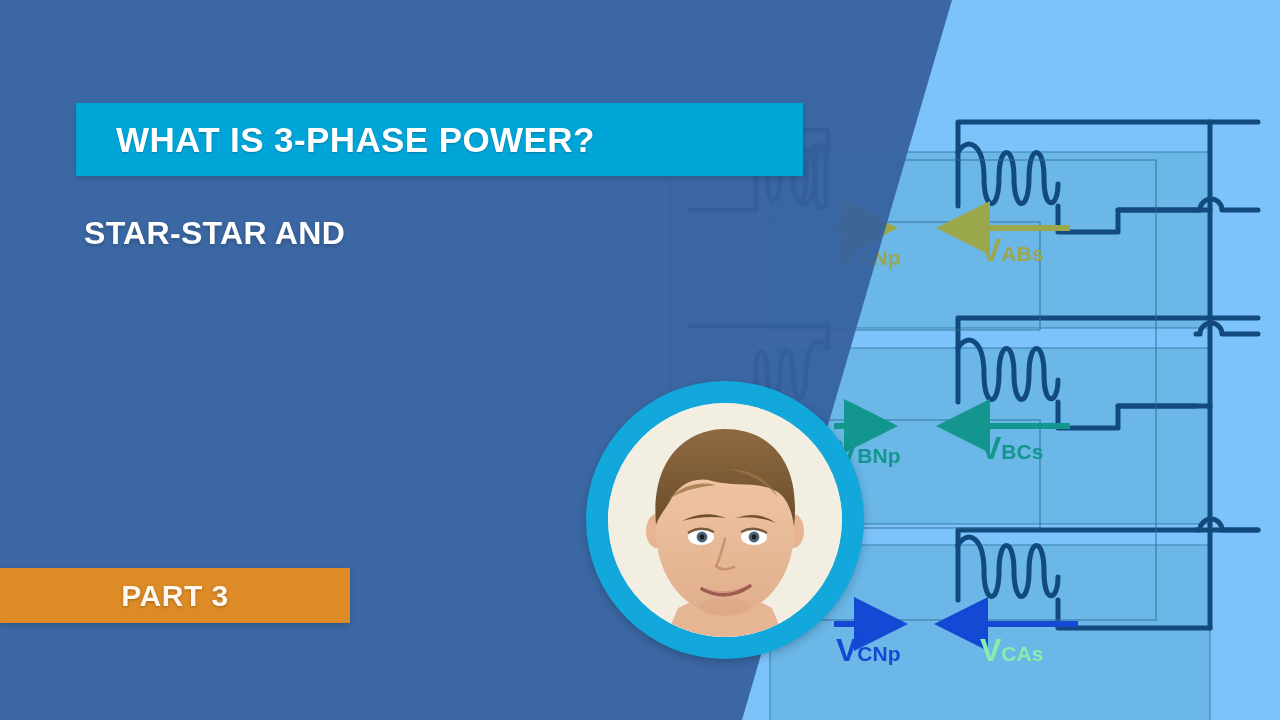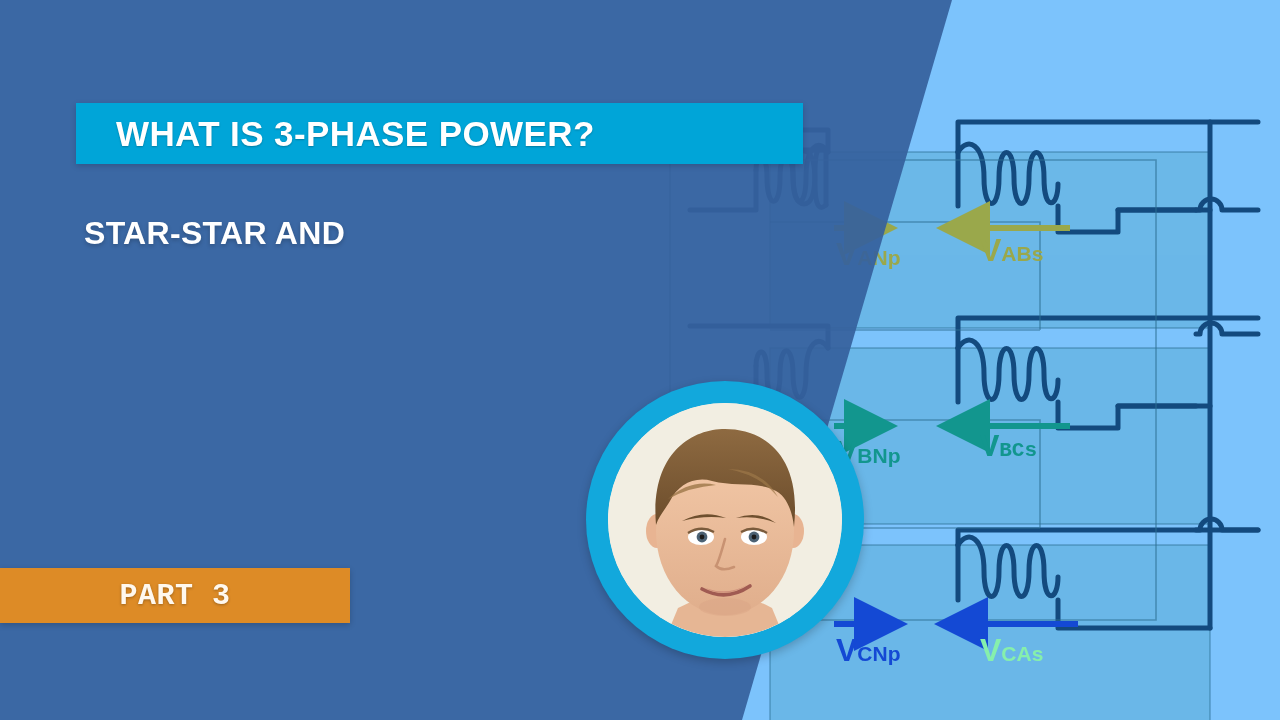--- a/index.html
+++ b/index.html
@@ -8,21 +8,21 @@
     position:relative;
     width:1280px;height:720px;
     overflow:hidden;
     font-family:"Liberation Sans", sans-serif;
     background:#36619D;
   }
   .layer{position:absolute;top:0;left:0;width:1280px;height:720px;}
   .bg-light{background:#7CC3FC;}
   
   #title-banner{
-    position:absolute;left:76px;top:103px;width:727px;height:61px;
+    position:absolute;left:76px;top:103px;width:727px;height:73px;
     background:#00A5D8;
     display:flex;align-items:center;
     box-shadow:0 2px 6px rgba(0,0,0,.18);
   }
   #title-banner .txt{
     color:#ffffff;font-size:35px;font-weight:bold;letter-spacing:.4px;
     margin-left:40px;white-space:nowrap;
     text-shadow:0 1px 2px rgba(0,0,0,.25);
   }
   
@@ -32,21 +32,20 @@
     letter-spacing:.3px;
     text-shadow:0 2px 4px rgba(0,0,0,.22);
   }
   #subtitle div{white-space:nowrap;}
   
   #part-badge{
     position:absolute;left:0px;top:568px;width:350px;height:55px;
     background:#DD8B26;
     display:flex;align-items:center;justify-content:center;
     box-shadow:0 2px 6px rgba(0,0,0,.2);
-    font-family:Liberation Mono, monospace;
   }
   #part-badge .txt{
     color:#FFF8EE;font-size:30px;font-weight:bold;letter-spacing:.5px;
     text-shadow:0 1px 3px rgba(0,0,0,.3);
   }
   
   #avatar{
     position:absolute;left:586px;top:381px;width:278px;height:278px;
     border-radius:50%;
     background:#12A8DC;
@@ -172,21 +171,21 @@
   <div class="vlabel" style="left:836px;top:238px;color:#9AA84B;">
     <span class="v">V</span><span class="sub">ANp</span>
   </div>
   <div class="vlabel" style="left:980px;top:234px;color:#9AA84B;">
     <span class="v">V</span><span class="sub">ABs</span>
   </div>
 
   <div class="vlabel" style="left:836px;top:436px;color:#12968E;">
     <span class="v">V</span><span class="sub">BNp</span>
   </div>
-  <div class="vlabel" style="left:980px;top:432px;color:#12968E;font-family:Liberation Mono, monospace;">
+  <div class="vlabel" style="left:980px;top:432px;color:#12968E;">
     <span class="v">V</span><span class="sub">BCs</span>
   </div>
 
   <div class="vlabel" style="left:836px;top:634px;color:#1449D4;">
     <span class="v">V</span><span class="sub">CNp</span>
   </div>
   <div class="vlabel" style="left:980px;top:634px;color:#86efac;">
     <span class="v">V</span><span class="sub">CAs</span>
   </div>
 

